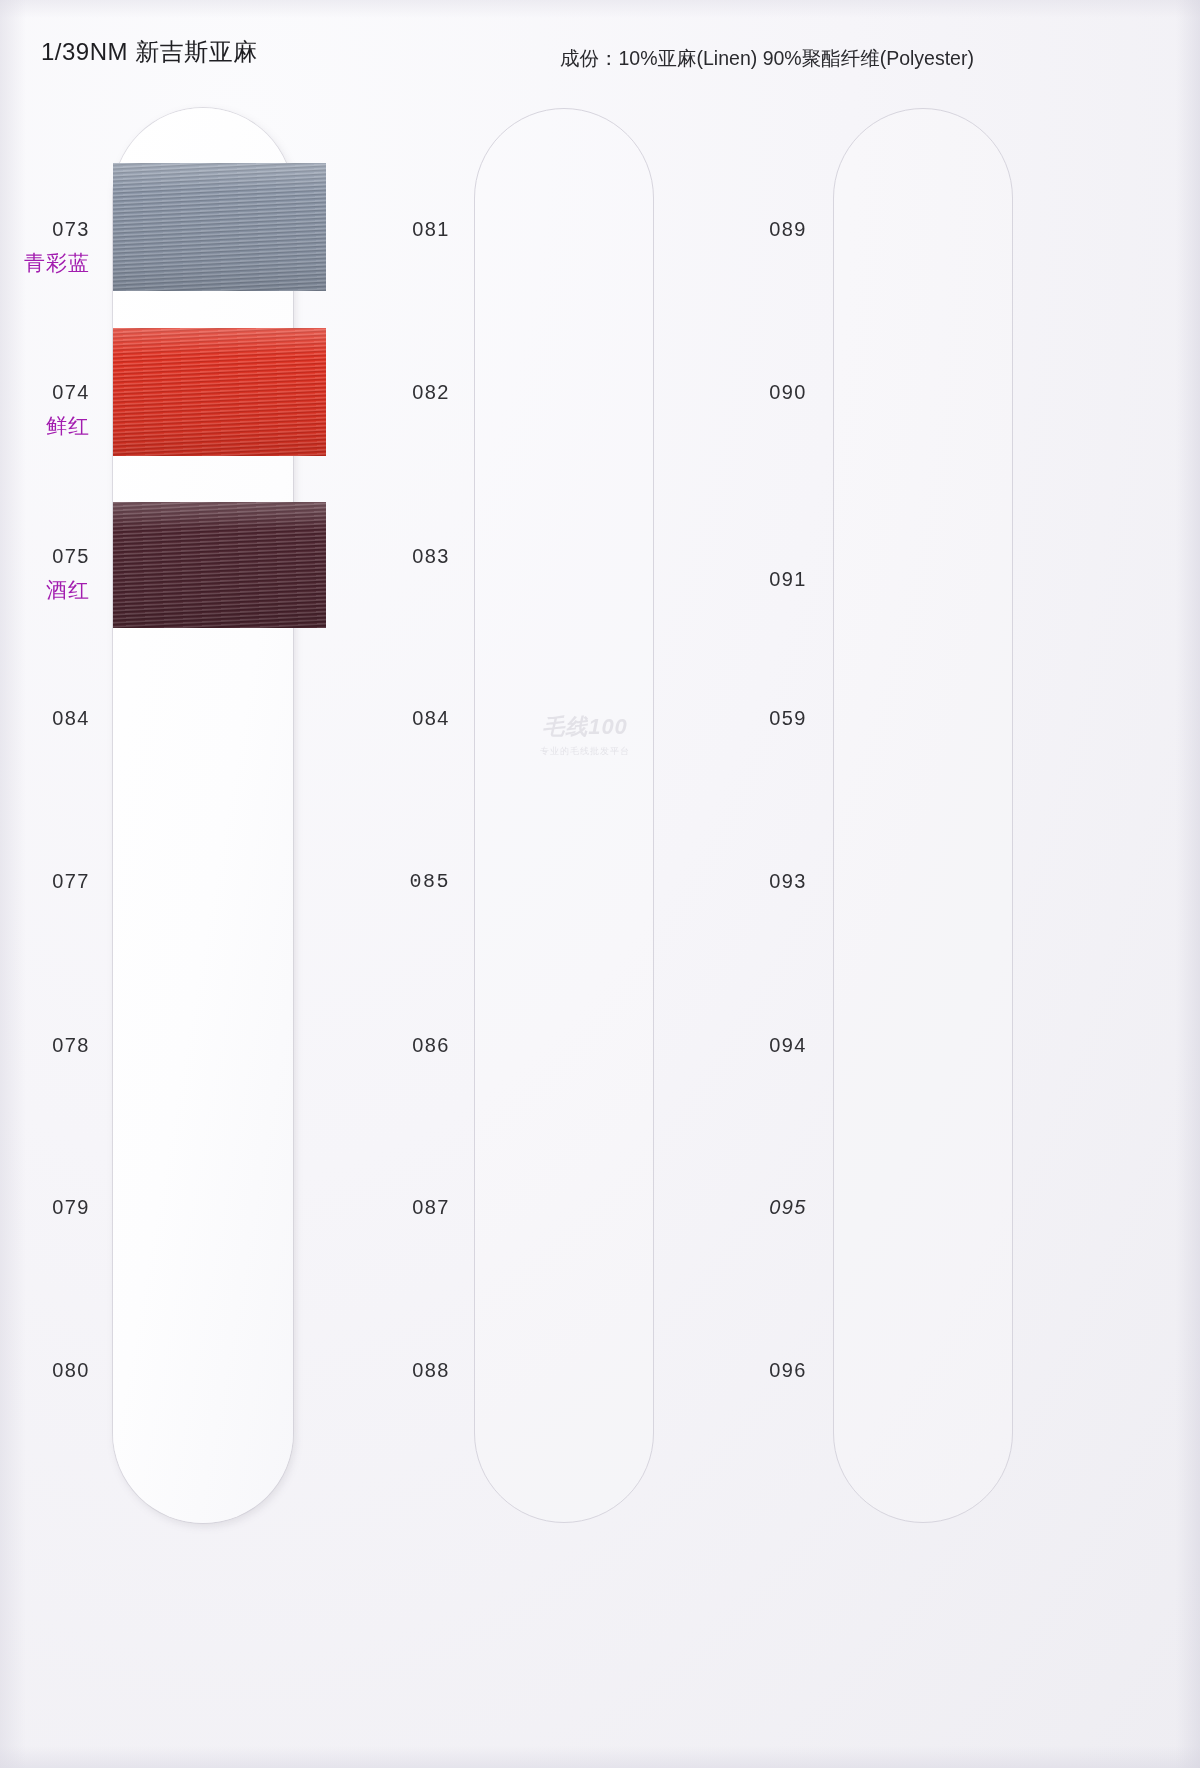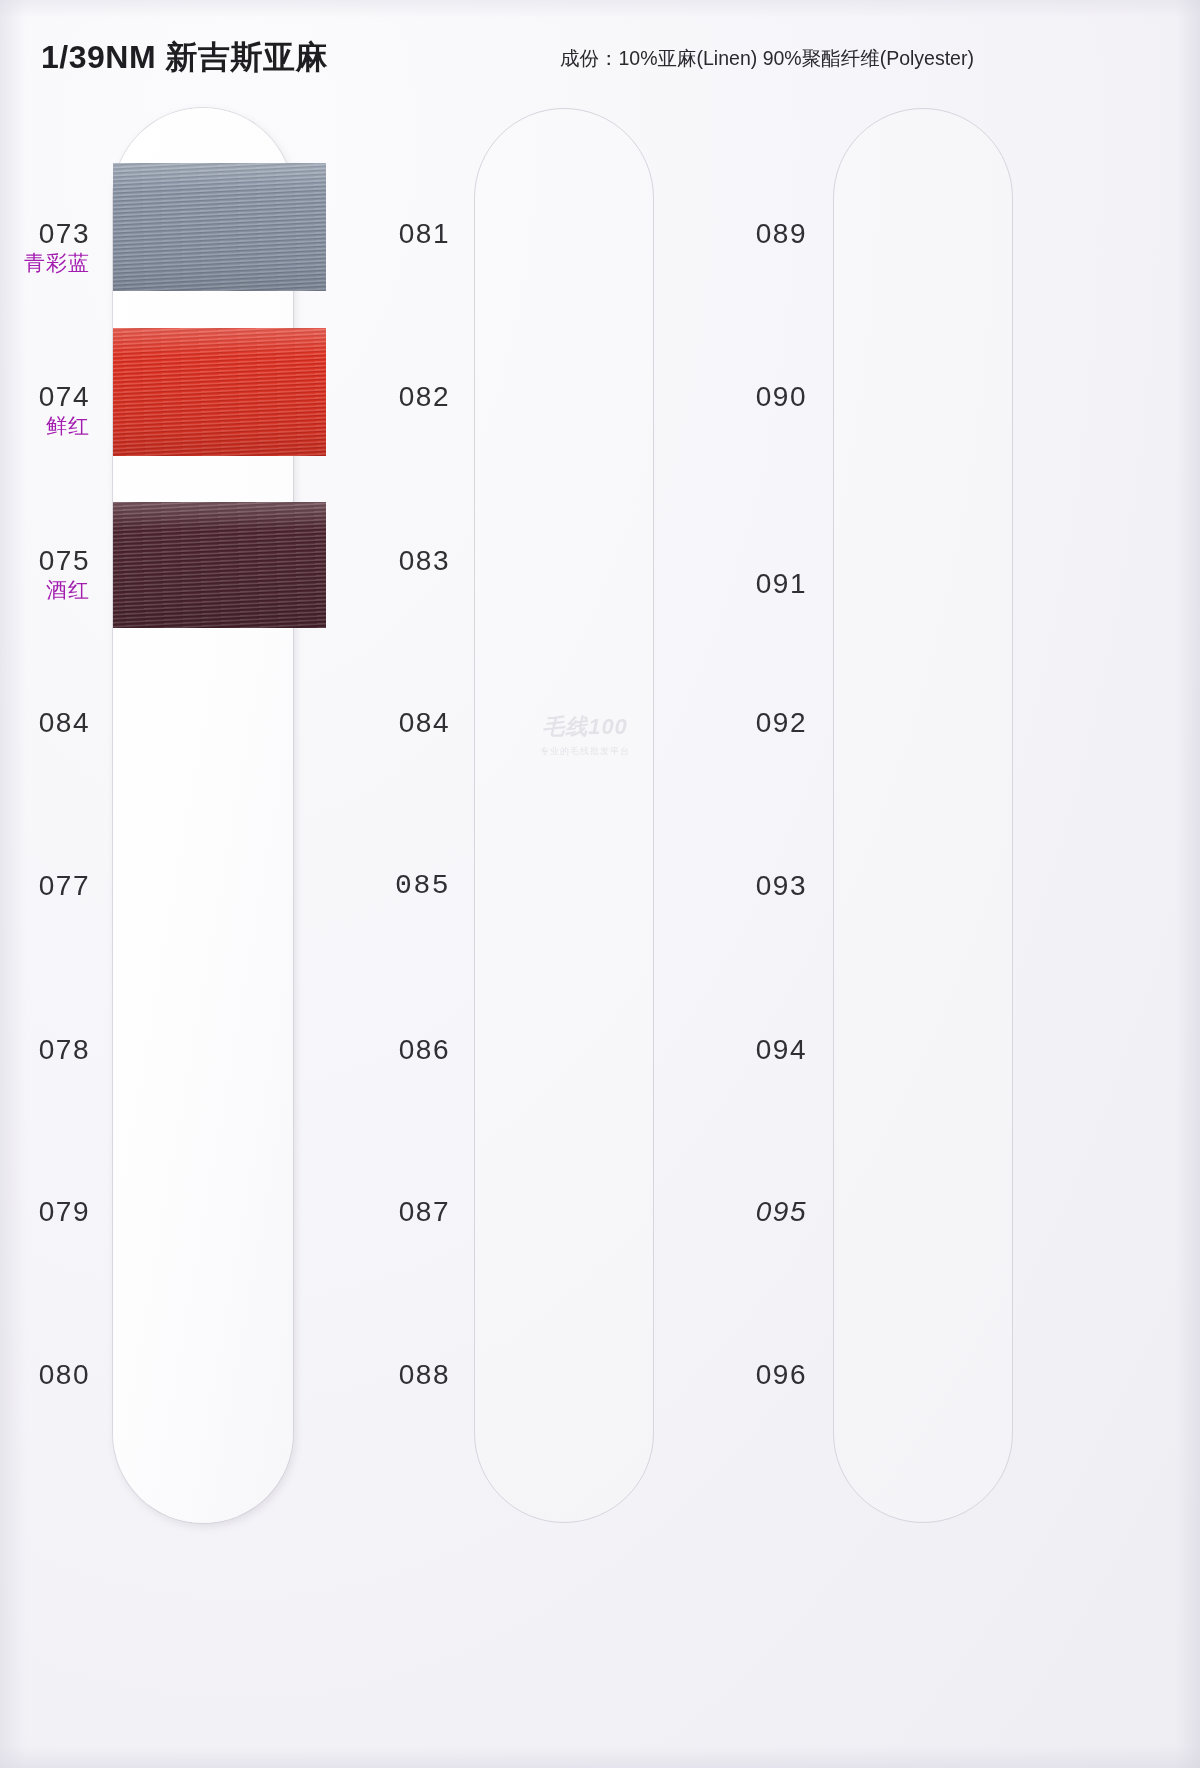--- a/index.html
+++ b/index.html
@@ -25,21 +25,21 @@
       linear-gradient(180deg, rgba(222,220,230,.45) 0px, rgba(255,255,255,0) 18px),
       linear-gradient(0deg, rgba(216,214,226,.5) 0px, rgba(255,255,255,0) 22px);
     pointer-events:none;
   }
 
   .sheet{position:absolute;inset:0;}
 
   
   .title{
     position:absolute;left:41px;top:36px;
-    font-size:32px;font-weight:700;color:#1e1e22;
+    font-size:24px;font-weight:400;color:#1e1e22;
     letter-spacing:.5px;white-space:nowrap;
   }
   .composition{
     position:absolute;left:560px;top:45px;
     font-size:19.5px;color:#2a2a2e;white-space:nowrap;letter-spacing:0px;
   }
 
   
   .card{
     position:absolute;top:108px;width:180px;height:1415px;
@@ -78,21 +78,21 @@
     background:linear-gradient(180deg, rgba(255,255,255,.20) 0%, rgba(255,255,255,0) 22%, rgba(0,0,0,.06) 78%, rgba(0,0,0,.12) 100%);
   }
 
   #wrap-073{top:163px;height:128px;}
   #wrap-074{top:328px;height:128px;}
   #wrap-075{top:502px;height:126px;}
 
   
   .code{
     position:absolute;
-    font-size:28px;color:#303034;letter-spacing:1.5px;
+    font-size:20px;color:#303034;letter-spacing:1.5px;
     text-align:right;width:90px;
   }
   .cname{
     position:absolute;
     font-size:21px;color:#a21caf;letter-spacing:1px;
     text-align:right;width:90px;
   }
   .col1 .code,.col1 .cname{left:0px;}
   .col2 .code{left:360px;}
   .col3 .code{left:717px;}
@@ -158,21 +158,21 @@
       <div class="code" style="top: 707px;">084</div>
       <div class="code" style="top: 870px; font-family: Liberation Mono, monospace;">085</div>
       <div class="code" style="top: 1034px;">086</div>
       <div class="code" style="top: 1196px;">087</div>
       <div class="code" style="top: 1359px;">088</div>
     </div>
   <div class="col3" id="labels-col-3">
       <div class="code" style="top: 218px;">089</div>
       <div class="code" style="top: 381px;">090</div>
       <div class="code" style="top: 548px; margin-top: 20px;">091</div>
-      <div class="code" style="top: 707px;">092</div>
+      <div class="code" style="top: 707px;">059</div>
       <div class="code" style="top: 870px;">093</div>
       <div class="code" style="top: 1034px;">094</div>
       <div class="code" style="top: 1196px; font-style: italic;">095</div>
       <div class="code" style="top: 1359px;">096</div>
     </div>
 
   <div class="watermark">
     <div class="wm-main">毛线100</div>
     <div class="wm-sub">专业的毛线批发平台</div>
   </div>

